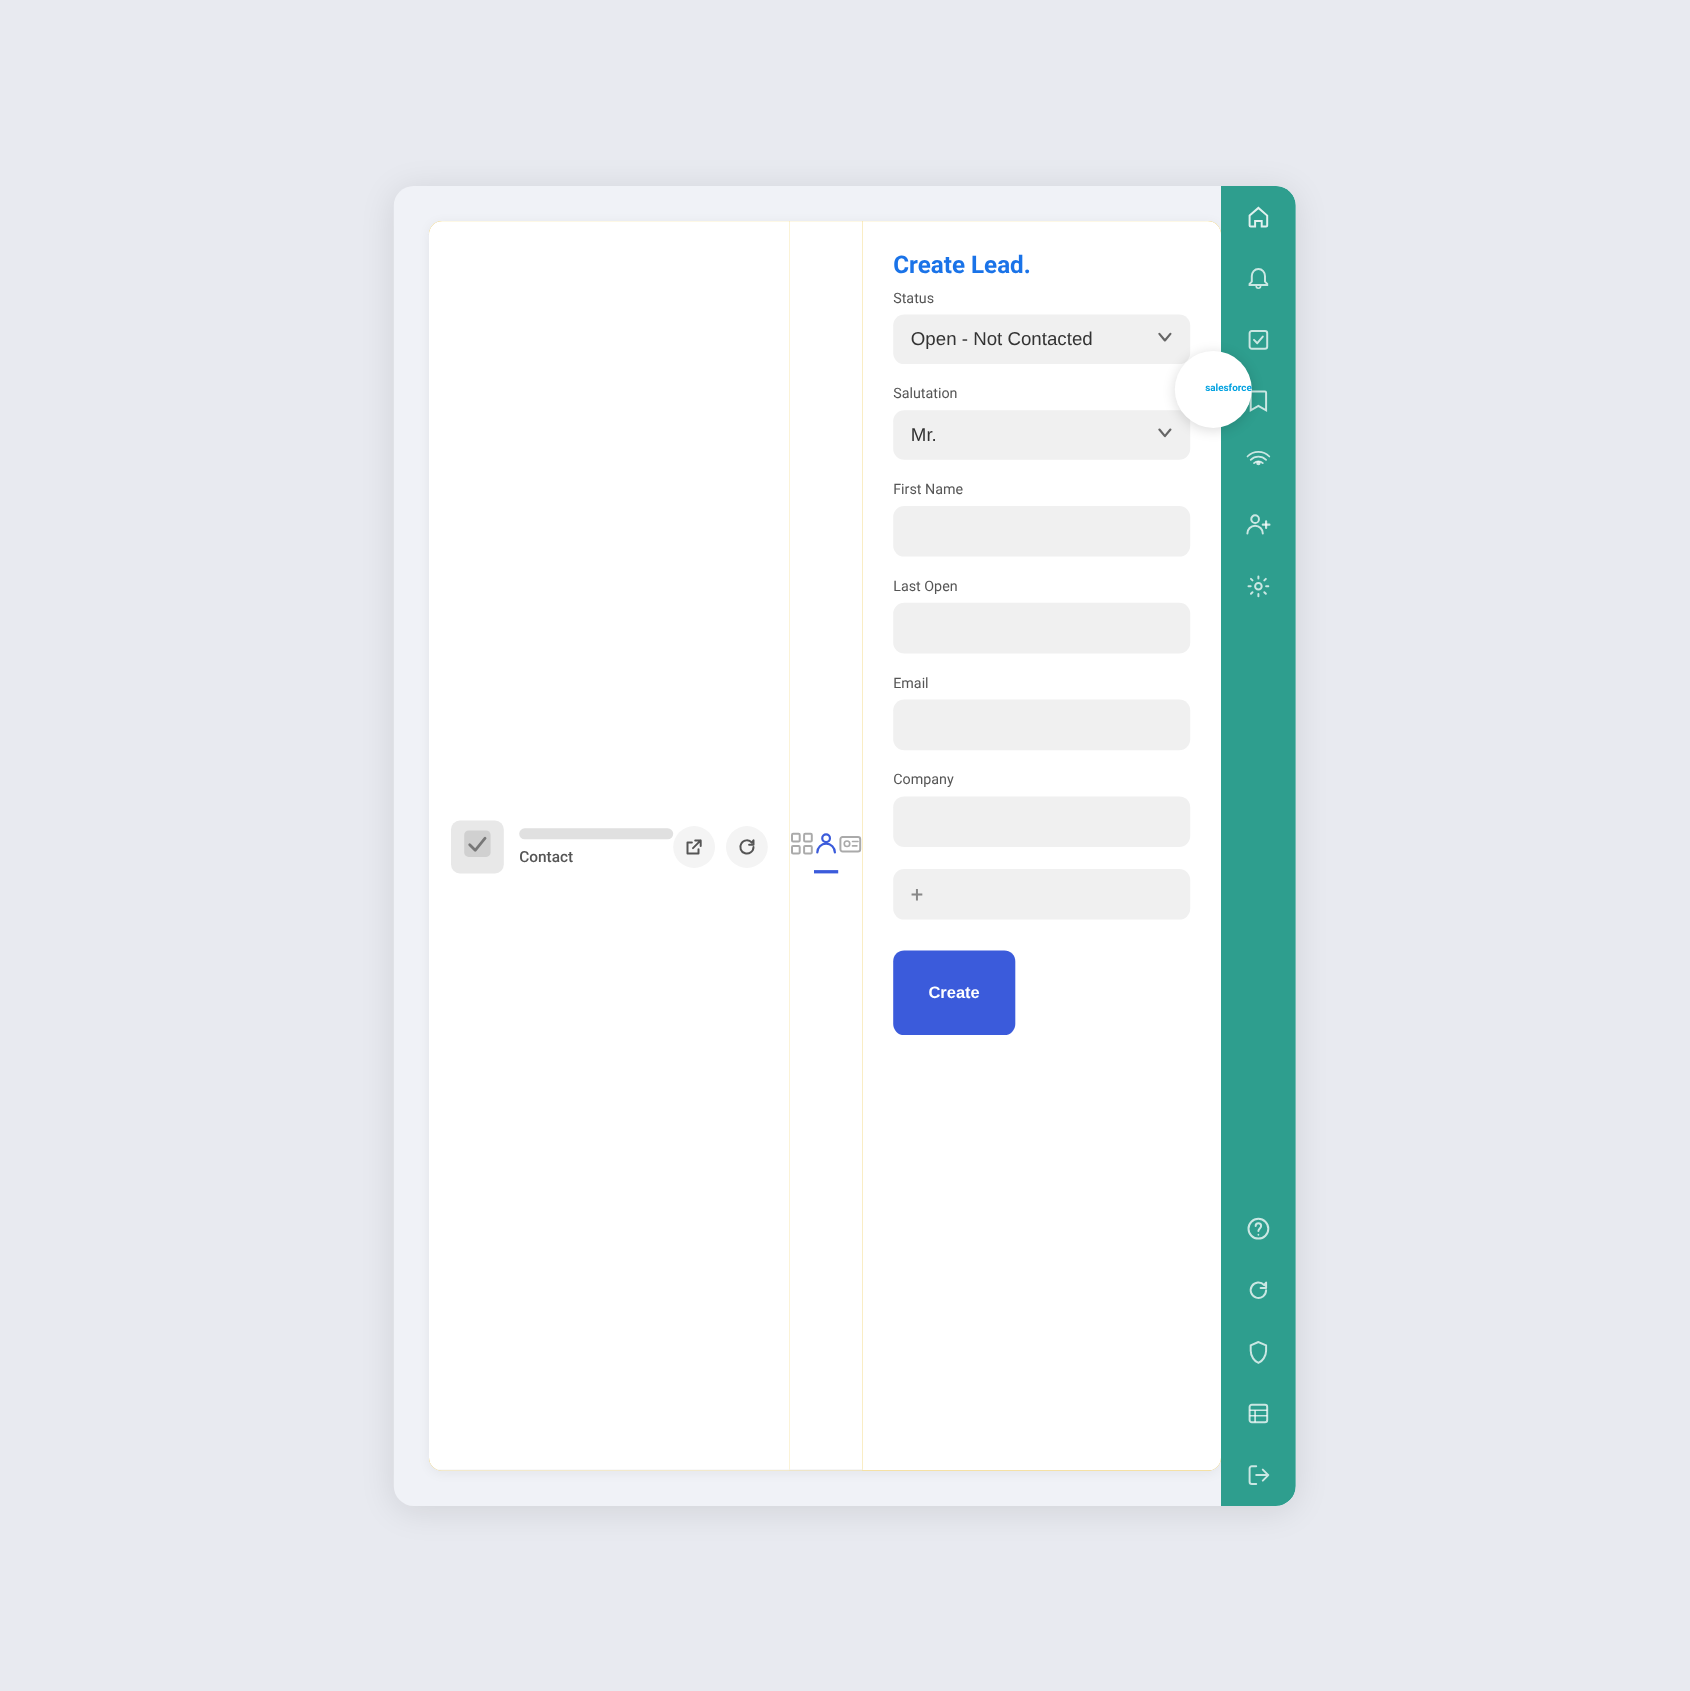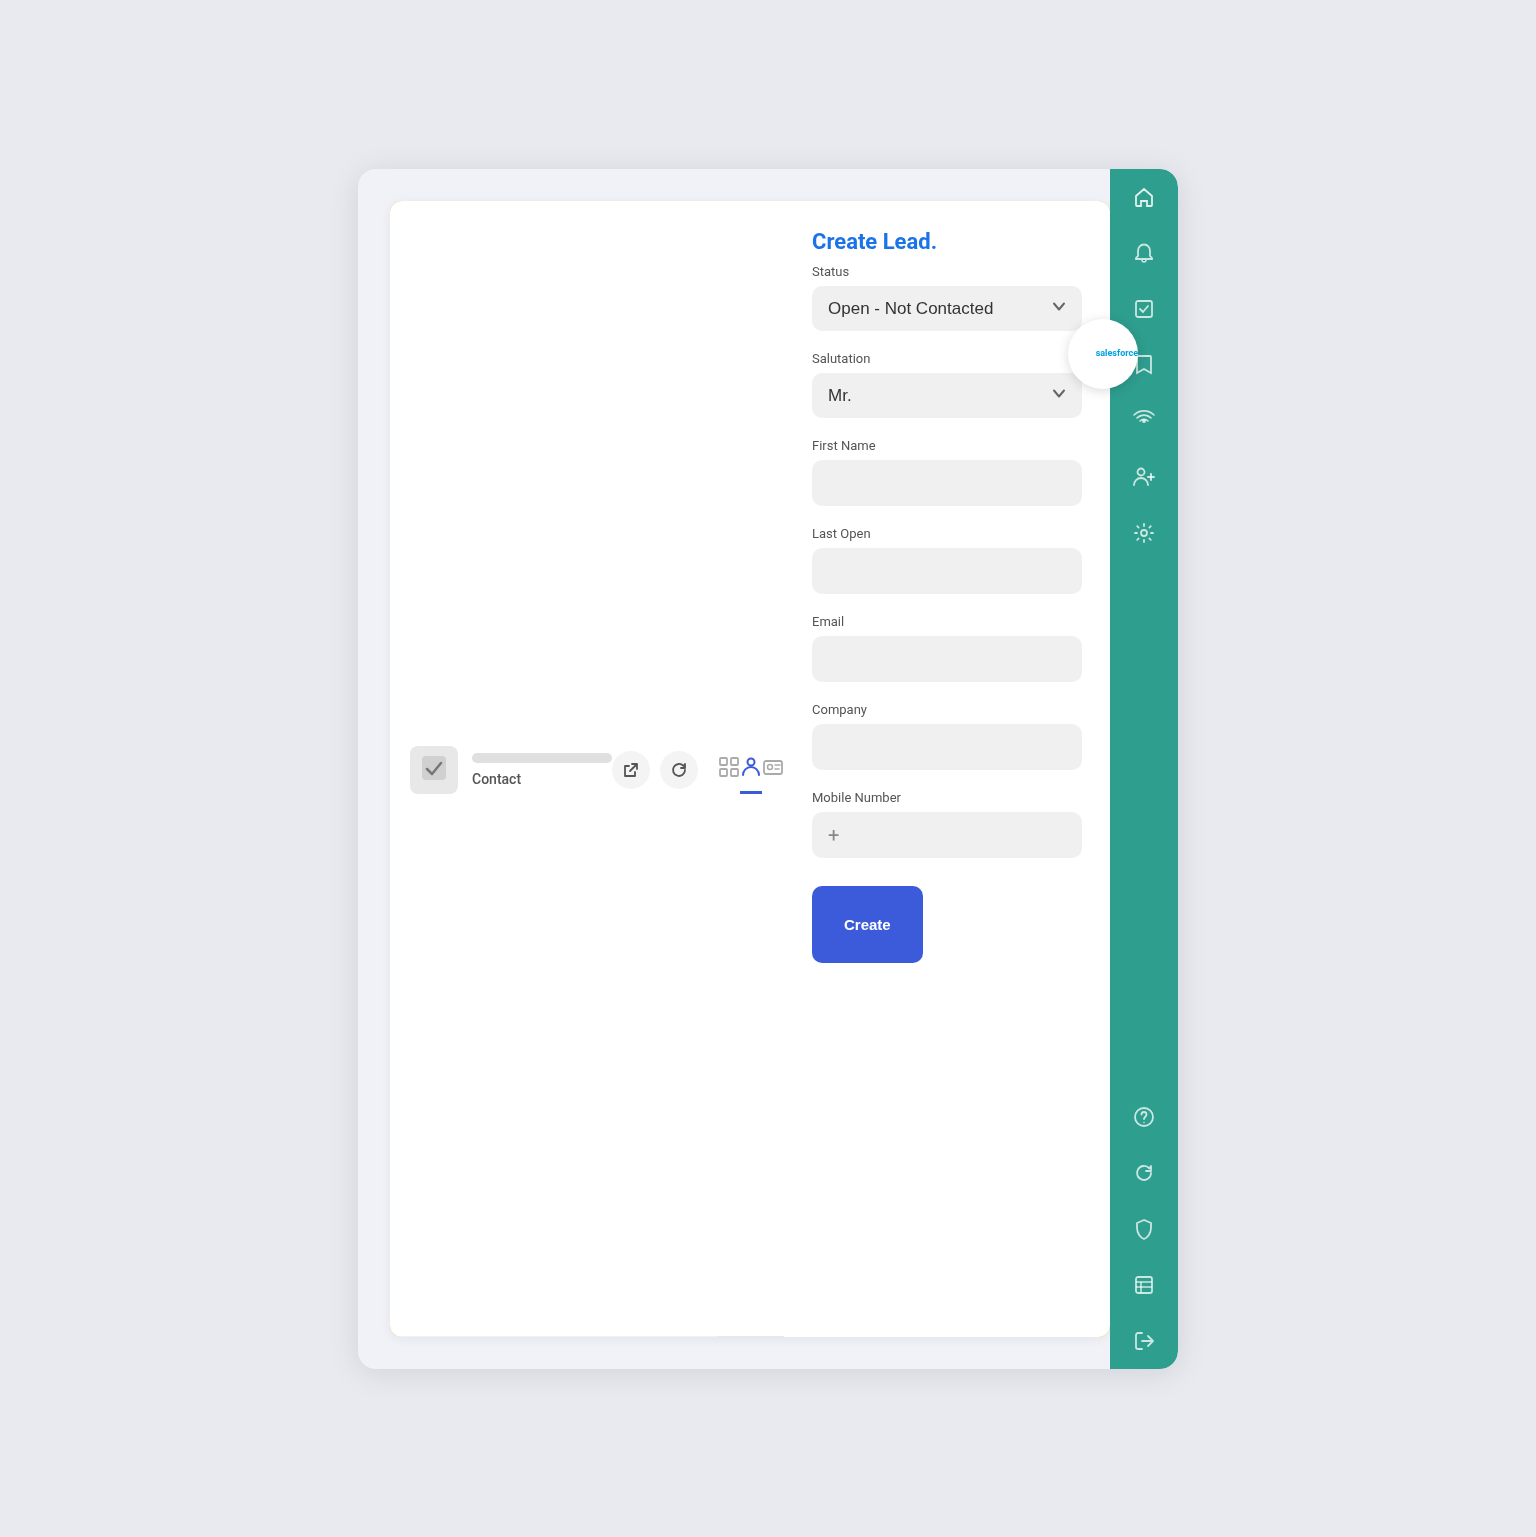--- a/index.html
+++ b/index.html
@@ -416,21 +416,20 @@
       </div>
 
       
       <div class="form-field">
         <label class="form-label">Company</label>
         <input class="form-input" type="text" value="" style="">
       </div>
 
       
       <div class="form-field">
-        <label class="form-label">Mobile Number</label>
         <div class="mobile-input-wrapper">
           <span class="mobile-plus">+</span>
           <input class="mobile-input-inner" type="tel" value="" style="">
         </div>
       </div>
 
       
       <button class="create-btn">Create</button>
 
     </div>

